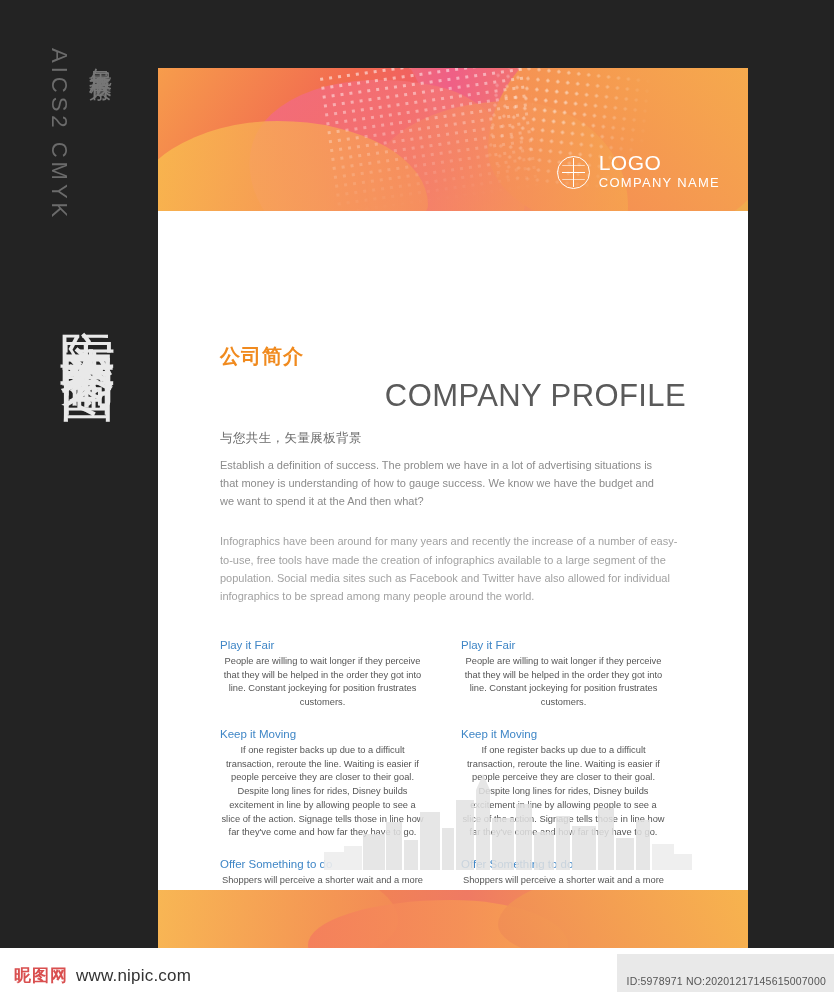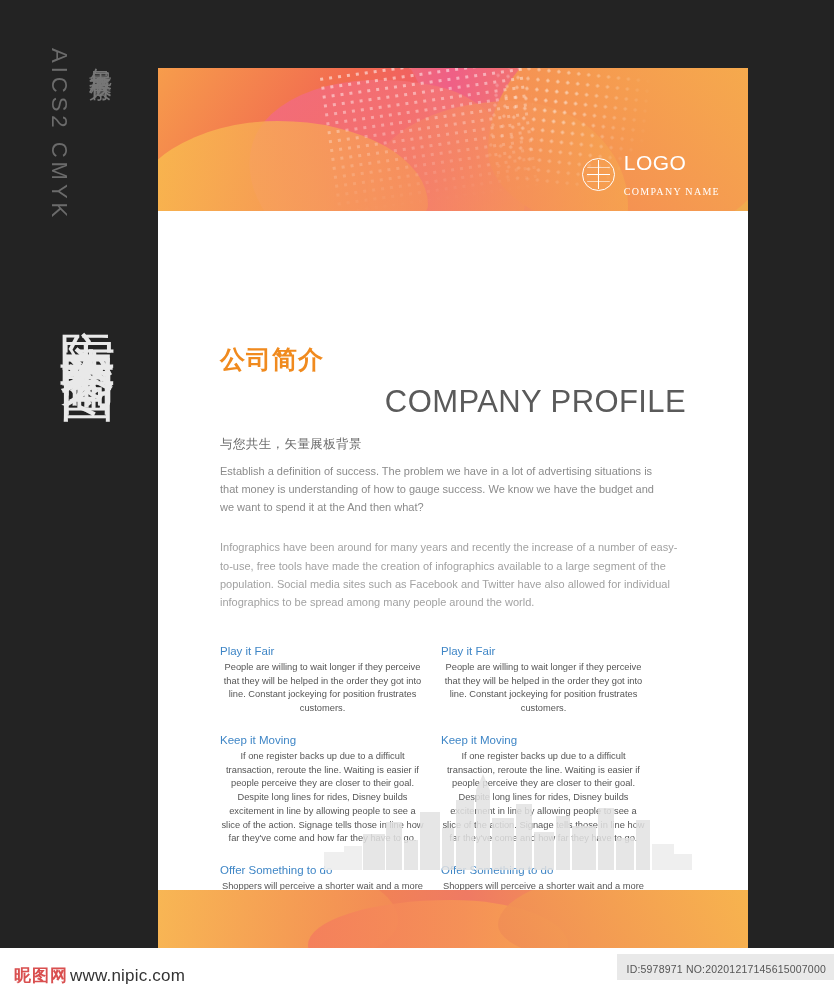--- a/index.html
+++ b/index.html
@@ -148,21 +148,21 @@
     border-radius: 50% 50% 45% 55% / 80% 70% 30% 20%;
     opacity: .8;
   }
 
   
   .logo-block {
     position: absolute;
     right: 28px;
     top: 84px;
     display: flex;
-    align-items: center;
+    align-items: flex-end;
     gap: 9px;
   }
   .logo-globe {
     width: 31px;
     height: 31px;
     border-radius: 50%;
     border: 1.4px solid #ffffff;
     position: relative;
   }
   .logo-globe:before {
@@ -182,36 +182,35 @@
   }
   .logo-text {
     line-height: 1;
   }
   .logo-title {
     font-size: 21px;
     color: #ffffff;
     letter-spacing: .5px;
   }
   .logo-sub {
-    font-size: 10px;
+    font-size: 13px;
     color: #ffffff;
     letter-spacing: 1.3px;
-    margin-top: 14px;
-    font-family: Liberation Serif, serif;
+    margin-top: 3px;
   }
 
   
   .content {
     position: relative;
     padding: 0 62px;
     height: 650px;
   }
   .sec-cn {
     margin-top: 132px;
-    font-size: 25px;
+    font-size: 20px;
     color: #f08a1e;
     font-weight: bold;
     letter-spacing: 1px;
   }
   .sec-en {
     margin-top: 8px;
     font-size: 31px;
     color: #5a5a5a;
     letter-spacing: .4px;
     font-weight: 400;
@@ -232,21 +231,21 @@
   }
   .para.second {
     margin-top: 22px;
     color: #a2a2a2;
     max-width: 465px;
   }
 
   
   .cols {
     display: flex;
-    gap: 16px;
+    gap: 36px;
     margin-top: 34px;
   }
   .col {
     width: 205px;
   }
   .blk + .blk {
     margin-top: 18px;
   }
   .blk-title {
     font-size: 11.5px;
@@ -311,42 +310,42 @@
     width: 834px;
     height: 45px;
     background: #ffffff;
     display: flex;
     align-items: center;
   }
   .brand {
     display: flex;
     align-items: baseline;
     margin-left: 14px;
-    gap: 2px;
+    gap: 8px;
   }
   .brand-cn {
     font-size: 17px;
     color: #d94f4f;
     font-weight: bold;
     letter-spacing: 1px;
   }
   .brand-url {
     font-size: 17px;
     color: #333333;
     letter-spacing: .2px;
     margin-top: 12px;
   }
   .idbox {
     position: absolute;
     right: 0;
     top: 6px;
     height: 22px;
     display: flex;
     align-items: center;
-    padding: 4px 8px 0 10px;
+    padding: 16px 8px 0 10px;
     background: #e9e9e9;
     color: #555555;
     font-size: 10.5px;
     letter-spacing: .2px;
   }
 </style>
 </head>
 <body>
 
 <div class="stage">

